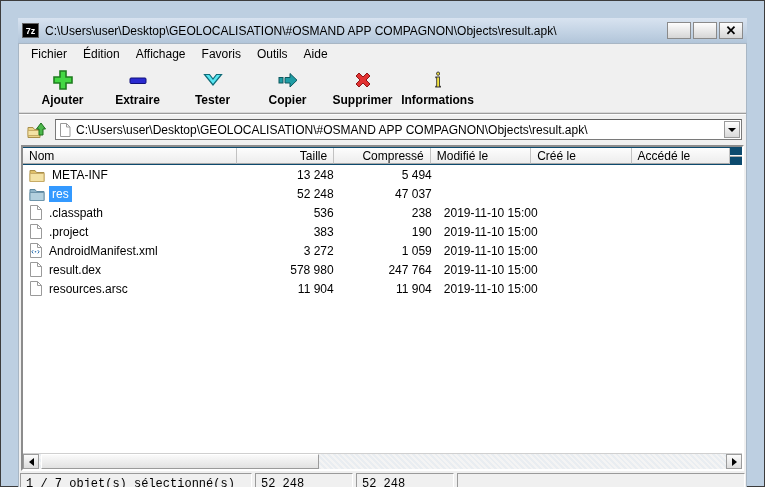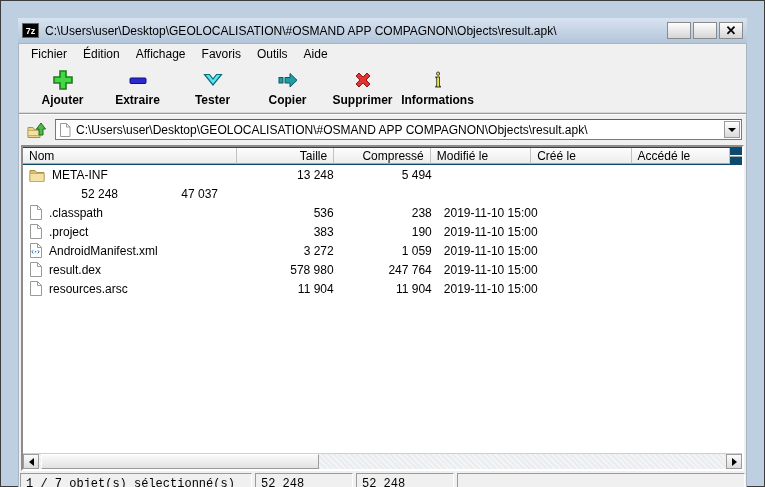--- a/index.html
+++ b/index.html
@@ -211,20 +211,29 @@
               </span>
               <span class="fname">META-INF</span>
             </div>
             <div class="lcell r" style="width: 101px;">13 248</div>
             <div class="lcell r" style="width: 100px;">5 494</div>
             <div class="lcell" style="width: 104px;"></div>
             <div class="lcell" style="width: 104px;"></div>
             <div class="lcell" style="width: 102px;"></div>
           </div>
           <div class="lrow">
+            <div class="lcell" style="width: 222px;">
+              <span class="ic">
+                <svg width="16" height="14" viewBox="0 0 16 14">
+                  <path d="M1 2.5h5l1.5 2H15v9H1z" fill="#8fb4c8" stroke="#5d88a0"></path>
+                  <path d="M1 5.5h14v8H1z" fill="#b3d0de" stroke="#6e95ab"></path>
+                </svg>
+              </span>
+              <span class="fname sel">res</span>
+            </div>
             <div class="lcell r" style="width: 101px;">52 248</div>
             <div class="lcell r" style="width: 100px;">47 037</div>
             <div class="lcell" style="width: 104px;"></div>
             <div class="lcell" style="width: 104px;"></div>
             <div class="lcell" style="width: 102px;"></div>
           </div>
           <div class="lrow">
             <div class="lcell" style="width: 222px;">
               <span class="ic">
                 <svg width="13" height="15" viewBox="0 0 13 15">

